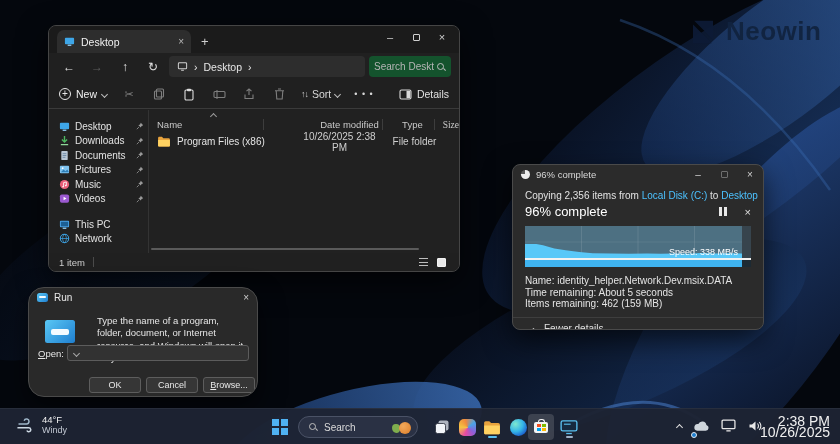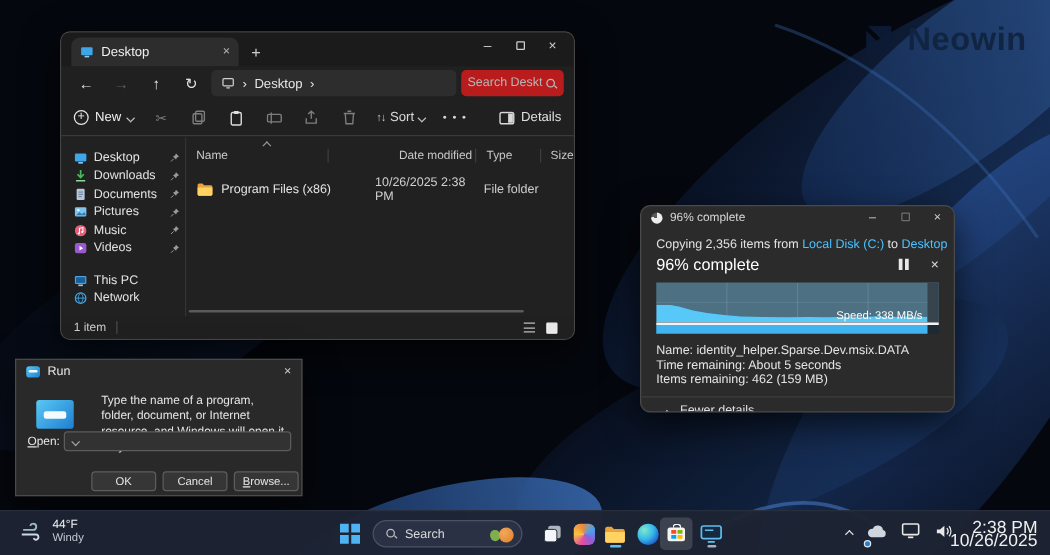--- a/index.html
+++ b/index.html
@@ -30,21 +30,21 @@
     display:flex; align-items:center; gap:6px; padding:0 7px; font-size:10.5px; color:#f0f0f0; }
   #exp-tab .grow { flex:1; }
   #exp-tab-close { color:#b8b8b8; font-size:10px; }
   #exp-newtab { margin-left:10px; color:#cfcfcf; font-size:13px; line-height:23px; }
   #exp-controls { position:absolute; right:4px; top:2px; display:flex; }
   #exp-addr { height:27px; display:flex; align-items:center; gap:4px; padding:0 8px; background:#202020; }
   .navbtn { width:24px; text-align:center; font-size:12px; color:#e0e0e0; }
   .navbtn.dim { color:#5f5f5f; }
   #exp-breadcrumb { flex:1; height:21px; background:#2d2d2d; border-radius:4px;
     display:flex; align-items:center; gap:6px; padding:0 8px; font-size:10.5px; color:#e6e6e6; }
-  #exp-search { width:82px; height:21px; background:#b91c1c; border-radius:4px;
+  #exp-search { width:82px; height:21px; background:#14532d; border-radius:4px;
     display:flex; align-items:center; padding:0 5px; font-size:10px; color:#b5b5b5; }
   #exp-search .txt { flex:1; white-space:nowrap; overflow:hidden; width:58px; }
   .mag { position:relative; width:10px; height:10px; flex:none; }
   .mag::before { content:""; position:absolute; left:1px; top:1px; width:5px; height:5px;
     border:1.2px solid #bdbdbd; border-radius:50%; }
   .mag::after { content:""; position:absolute; left:7px; top:7px; width:3px; height:1.2px;
     background:#bdbdbd; transform:rotate(45deg); }
   #exp-cmdbar { height:29px; display:flex; align-items:center; padding:0 10px; gap:14px;
     border-bottom:1px solid #3a3a3a; background:#202020; font-size:10.5px; }
   #cmd-new { display:flex; align-items:center; gap:5px; color:#f0f0f0; }
@@ -61,23 +61,23 @@
   .side-item .lbl { flex:1; white-space:nowrap; overflow:hidden; }
   .side-gap { height:11px; }
   .sicon { width:11px; height:11px; flex:none; display:flex; }
   .pin { flex:none; }
   #exp-list { flex:1; position:relative; overflow:hidden; }
   #list-header { display:flex; height:15px; margin-top:7px; font-size:9.5px; color:#c9c9c9; align-items:center; }
   .colsep { width:1px; height:11px; background:#3d3d3d; }
   .col-name { width:142px; padding-left:8px; position:relative; }
   .col-name .sortcaret { position:absolute; left:62px; top:-5px; }
   .col-date { width:86px; padding-left:8px;margin-left:48px; }
-  .col-type { width:62px; padding-left:8px; }
-  .col-size { padding-left:8px; white-space:nowrap; }
-  .file-row { display:flex; align-items:center; height:17px; font-size:10px; color:#e4e4e4; margin-top:11px; }
+  .col-type { width:62px; padding-left:8px;text-align:center; }
+  .col-size { padding-left:8px; white-space:nowrap;font-family:Liberation Serif, serif; }
+  .file-row { display:flex; align-items:center; height:17px; font-size:10px; color:#e4e4e4; margin-top:1px;text-align:center; }
   .file-row .fname { width:143px; padding-left:8px; display:flex; align-items:center; gap:6px; white-space:nowrap; overflow:hidden; }
   .file-row .fdate { width:87px; padding-left:8px; color:#cfcfcf; }
   .file-row .ftype { width:63px; padding-left:8px; color:#cfcfcf; }
   #hscroll { position:absolute; left:2px; bottom:3px; width:268px; height:2px; background:#5a5a5a; border-radius:2px; }
   #exp-status { position:absolute; bottom:0; left:0; right:0; height:18px; display:flex; align-items:center;
     padding:0 10px; font-size:9.5px; color:#cdcdcd; background:#202020; }
   #status-sep { width:1px; height:10px; background:#4a4a4a; margin-left:8px; }
   #view-toggles { margin-left:auto; display:flex; gap:3px; align-items:center; }
   .viewbtn { width:15px; height:13px; display:flex; align-items:center; justify-content:center; border-radius:2px; }
   .lines-ico { width:9px; height:8px; border-top:1.5px solid #bdbdbd; border-bottom:1.5px solid #bdbdbd; position:relative; }
@@ -106,22 +106,22 @@
   #cd-remaining { position:absolute; top:0; right:0; height:32px; background:var(--chart-remaining); }
   #cd-speed { position:absolute; right:13px; bottom:10px; color:#fff; font-size:9px; z-index:3; }
   #cd-progline { position:absolute; left:0; right:0; top:32px; height:2px; background:#f2f2f2; }
   #cd-bar { position:absolute; left:0; right:0; top:34px; height:7px; background:#1d2a33; }
   #cd-barfill { height:100%; background:var(--progress); }
   #cd-stats { margin:8px 12px 0; line-height:11.5px; color:#e4e4e4; }
   #cd-divider { margin-top:7px; border-top:1px solid #3e3e3e; }
   #cd-footer { display:flex; align-items:flex-end; gap:8px; padding:5px 0 0 18px; color:#e0e0e0; }
 
   
-  #rundlg { position:absolute; left:12px; top:287px; width:230px; height:110px;
-    background:#292929; border:1px solid #4a4a4a; border-radius:0;
+  #rundlg { position:absolute; left:28px; top:287px; width:230px; height:110px;
+    background:#292929; border:1px solid #4a4a4a; border-radius:16px;
     box-shadow:0 10px 26px rgba(0,0,0,.6); font-size:9.5px; overflow:hidden; }
   #rd-titlebar { height:18px; display:flex; align-items:center; gap:6px; padding:0 8px; }
   #rd-title { flex:1; color:#e8e8e8; font-size:10px; }
   .runico { background:linear-gradient(135deg,#5ac8f5,#1f7fd0); border-radius:2.5px; position:relative; }
   .runico::after { content:""; position:absolute; background:#f4fbff; border-radius:2px; }
   #rd-titleicon { width:11px; height:9px; }
   #rd-titleicon::after { left:2px; top:3px; width:7px; height:2.6px; }
   #rd-close { color:#cfcfcf; font-size:10px; }
   #rd-bigicon { position:absolute; left:16px; top:32px; width:30px; height:23px; }
   #rd-bigicon::after { left:6px; top:8.5px; width:18px; height:6px; }
@@ -464,21 +464,21 @@
       </svg>
       <div id="cd-remaining" style="width: 4%;"></div>
     </div>
     <span id="cd-speed">Speed: 338 MB/s</span>
     <div id="cd-progline"></div>
     <div id="cd-bar">
           <div id="cd-barfill" style="width: 96%;"></div>
         </div>
   </div>
   <div id="cd-stats">
-    <div>Name: identity_helper.Sparse.Dev.msix.DATA</div>
+    <div>Name: identity_helper.Network.Dev.msix.DATA</div>
     <div>Time remaining: About 5 seconds</div>
     <div>Items remaining: 462 (159 MB)</div>
   </div>
   <div id="cd-divider"></div>
   <div id="cd-footer">
     <span class="chev up"></span>
     <span>Fewer details</span>
   </div>
 </div>
 

